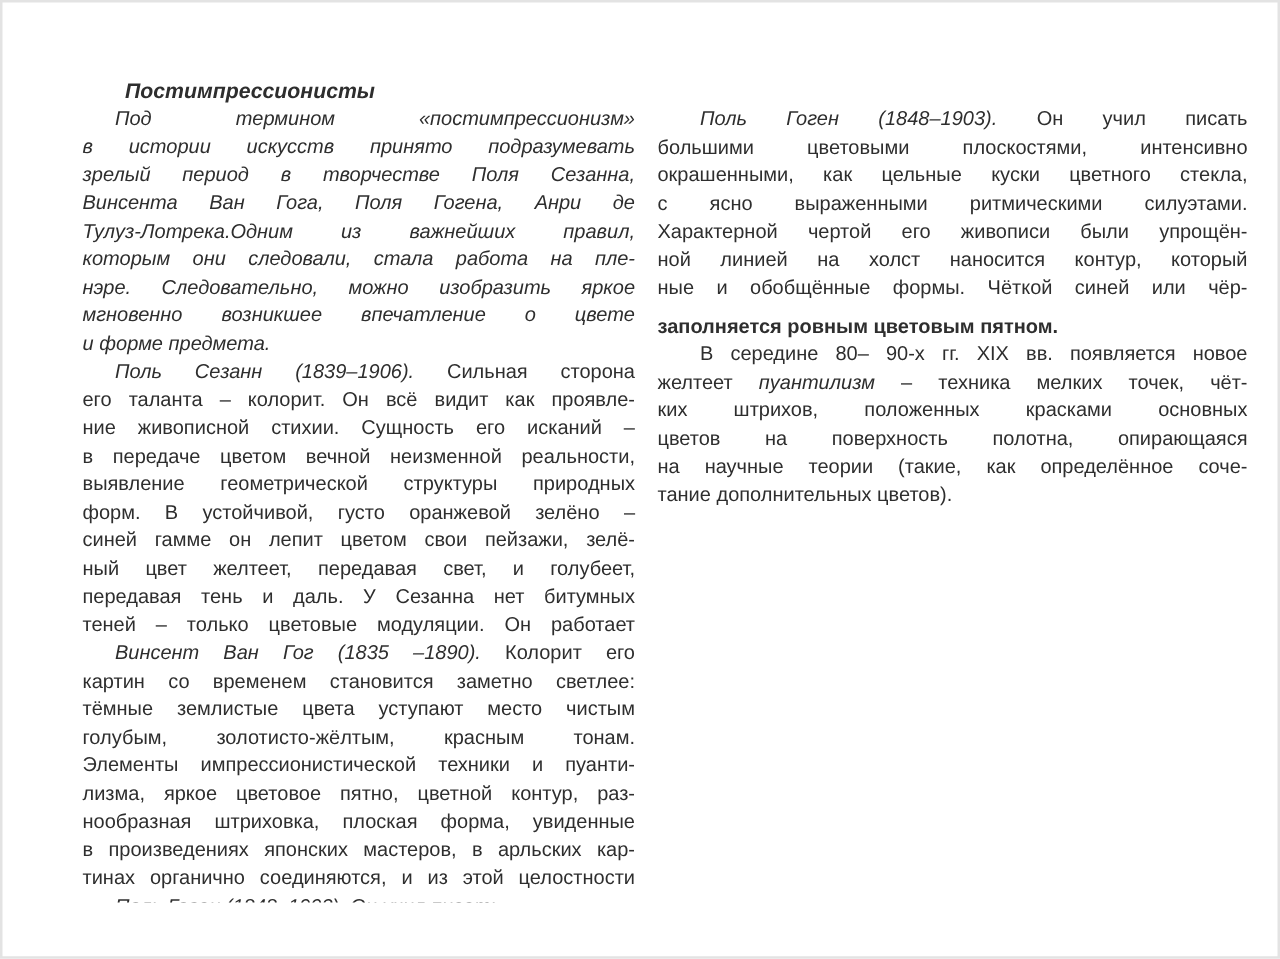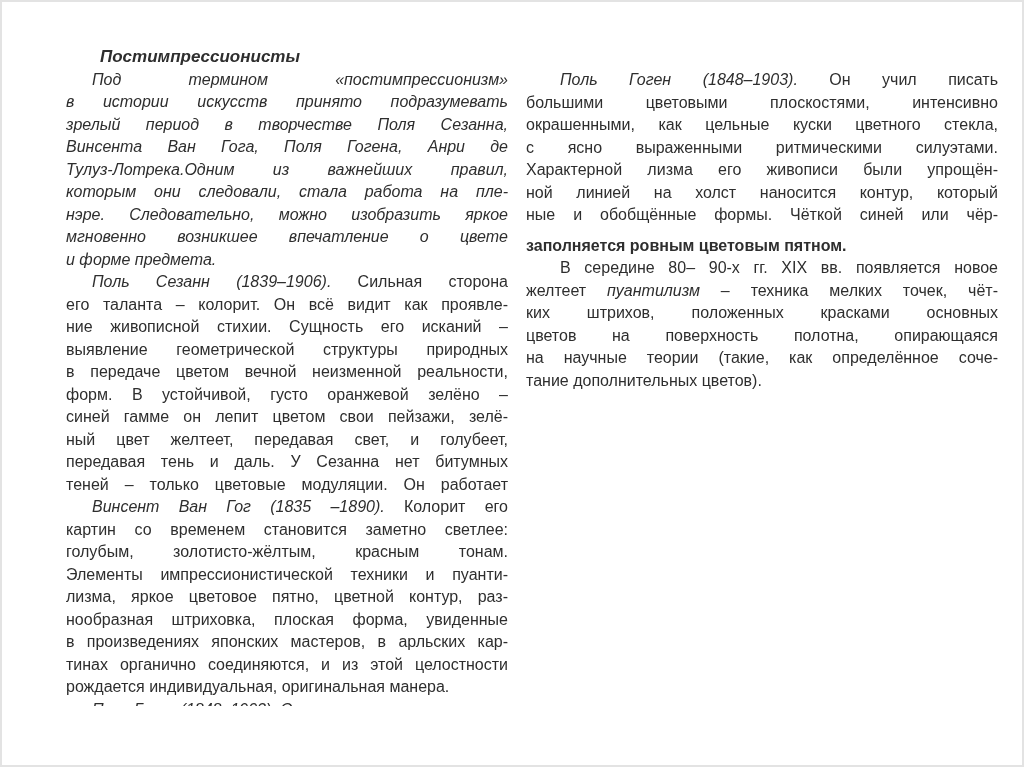--- a/index.html
+++ b/index.html
@@ -19,20 +19,21 @@
     position: absolute;
     inset: 0;
     box-sizing: border-box;
     border: 2px solid #e3e3e3;
     background: #ffffff;
   }
   .col {
     position: absolute;
     font-size: 16px;
     line-height: 22.5px;
+    margin-top: 16px;
   }
   .col-left {
     left: 64px;
     top: 44px;
     width: 442px;
   }
   .col-right {
     left: 524px;
     top: 67px;
     width: 472px;
@@ -75,50 +76,50 @@
         <div class="line">Тулуз-Лотрека.Одним из важнейших правил,</div>
         <div class="line">которым они следовали, стала работа на пле-</div>
         <div class="line">нэре. Следовательно, можно изобразить яркое</div>
         <div class="line">мгновенно возникшее впечатление о цвете</div>
         <div class="line last">и форме предмета.</div>
       </div>
       <div class="para">
         <div class="line indent"><span class="it">Поль Сезанн (1839–1906).</span><span> Сильная сторона</span></div>
         <div class="line">его таланта – колорит. Он всё видит как проявле-</div>
         <div class="line">ние живописной стихии. Сущность его исканий –</div>
+        <div class="line">в передаче цветом вечной неизменной реальности,</div>
         <div class="line">выявление геометрической структуры природных</div>
-        <div class="line">в передаче цветом вечной неизменной реальности,</div>
         <div class="line">форм. В устойчивой, густо оранжевой зелёно –</div>
         <div class="line">синей гамме он лепит цветом свои пейзажи, зелё-</div>
         <div class="line">ный цвет желтеет, передавая свет, и голубеет,</div>
         <div class="line">передавая тень и даль. У Сезанна нет битумных</div>
         <div class="line">теней – только цветовые модуляции. Он работает</div>
       </div>
       <div class="para">
         <div class="line indent"><span class="it">Винсент Ван Гог (1835 –1890).</span><span> Колорит его</span></div>
         <div class="line">картин со временем становится заметно светлее:</div>
+        <div class="line">тёмные землистые цвета уступают место чистым</div>
         <div class="line">голубым, золотисто-жёлтым, красным тонам.</div>
         <div class="line">Элементы импрессионистической техники и пуанти-</div>
         <div class="line">лизма, яркое цветовое пятно, цветной контур, раз-</div>
         <div class="line">нообразная штриховка, плоская форма, увиденные</div>
         <div class="line">в произведениях японских мастеров, в арльских кар-</div>
         <div class="line">тинах органично соединяются, и из этой целостности</div>
-        <div class="line last">рождается индивидуальная, оригинальная манера.</div>
       </div>
       <div class="clipped">
         <div class="line indent last">Поль Гоген (1848–1903). Он учил писать</div>
       </div>
     </div>
   <div class="col col-right" id="col-right">
       <div class="para">
         <div class="line indent"><span class="it">Поль Гоген (1848–1903).</span><span> Он учил писать</span></div>
         <div class="line">большими цветовыми плоскостями, интенсивно</div>
         <div class="line">окрашенными, как цельные куски цветного стекла,</div>
         <div class="line">с ясно выраженными ритмическими силуэтами.</div>
-        <div class="line">Характерной лизма его живописи были упрощён-</div>
+        <div class="line">Характерной чертой его живописи были упрощён-</div>
         <div class="line">ной линией на холст наносится контур, который</div>
         <div class="line">ные и обобщённые формы. Чёткой синей или чёр-</div>
         <div class="line last gap">заполняется ровным цветовым пятном.</div>
       </div>
       <div class="para">
         <div class="line indent">В середине 80– 90-х гг. XIX вв. появляется новое</div>
         <div class="line"><span>желтеет </span><span class="it">пуантилизм</span><span> – техника мелких точек, чёт-</span></div>
         <div class="line">ких штрихов, положенных красками основных</div>
         <div class="line">цветов на поверхность полотна, опирающаяся</div>
         <div class="line">на научные теории (такие, как определённое соче-</div>

